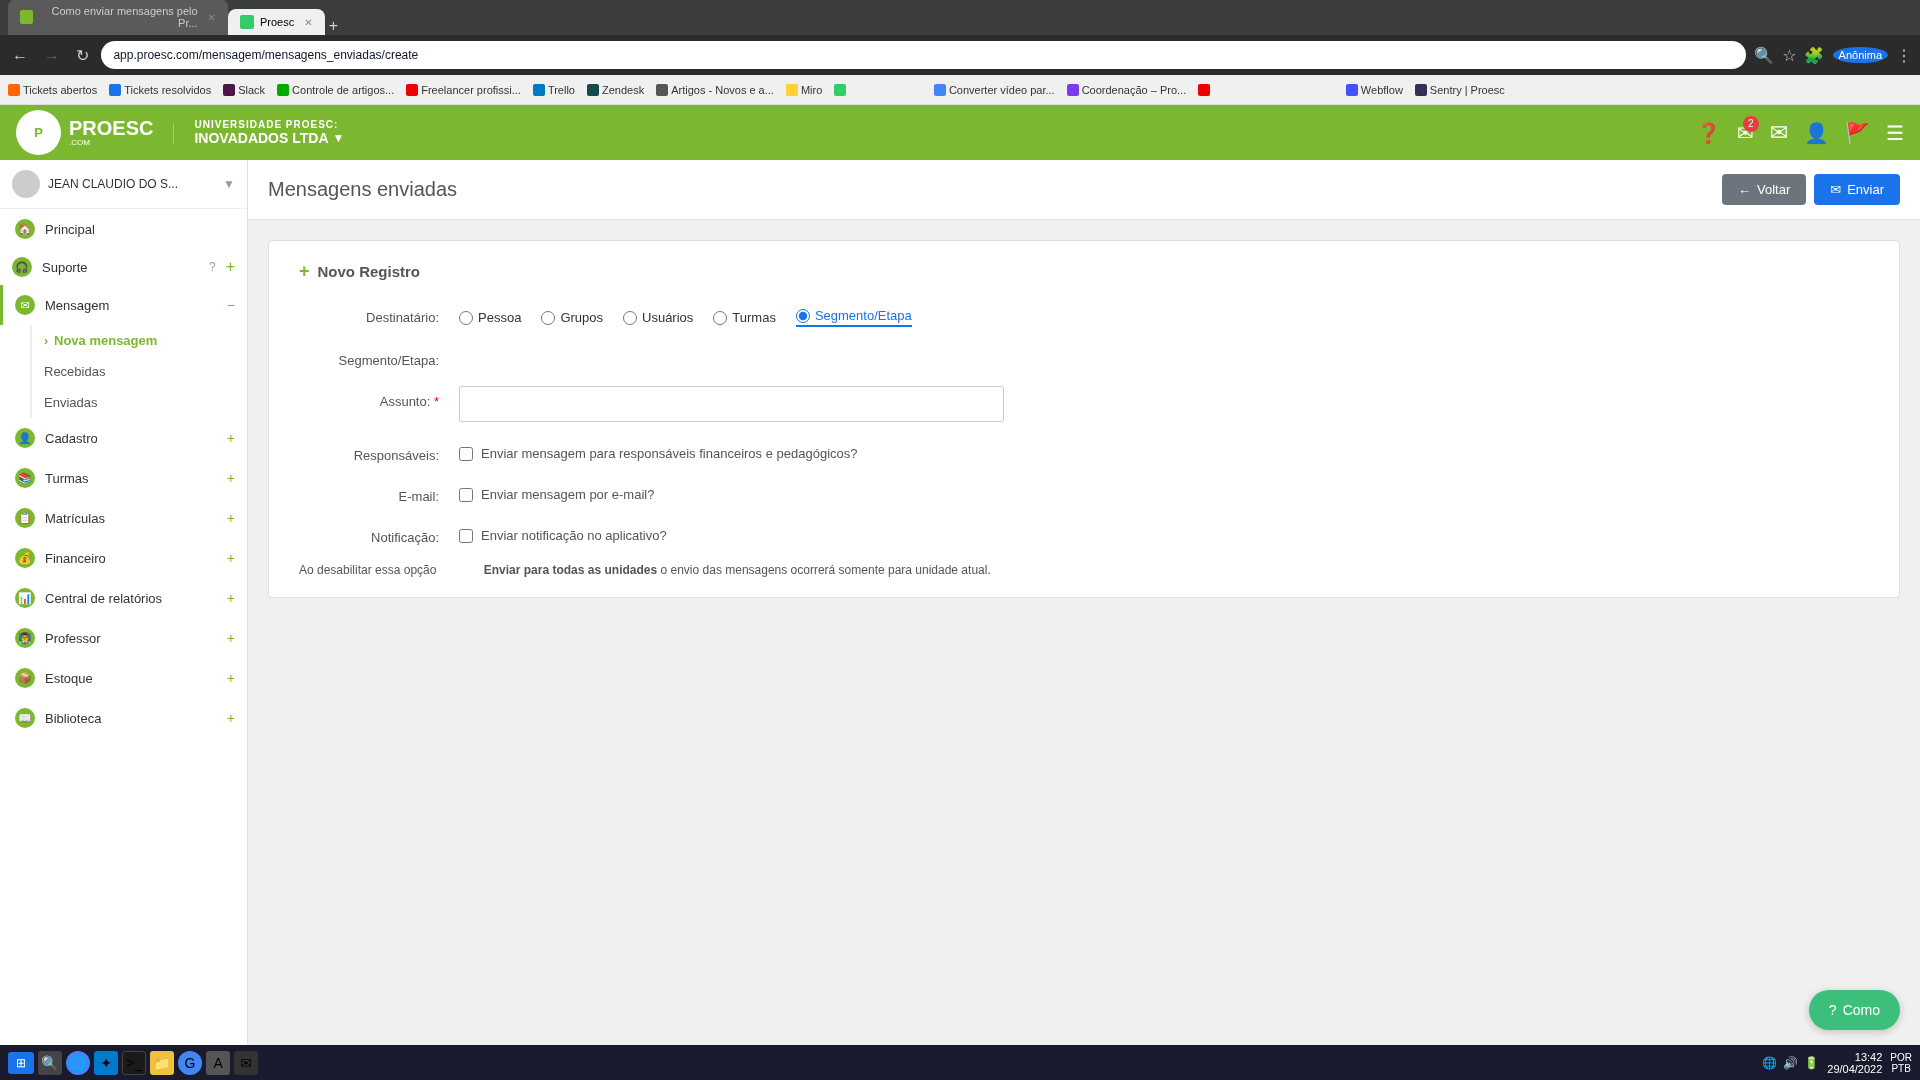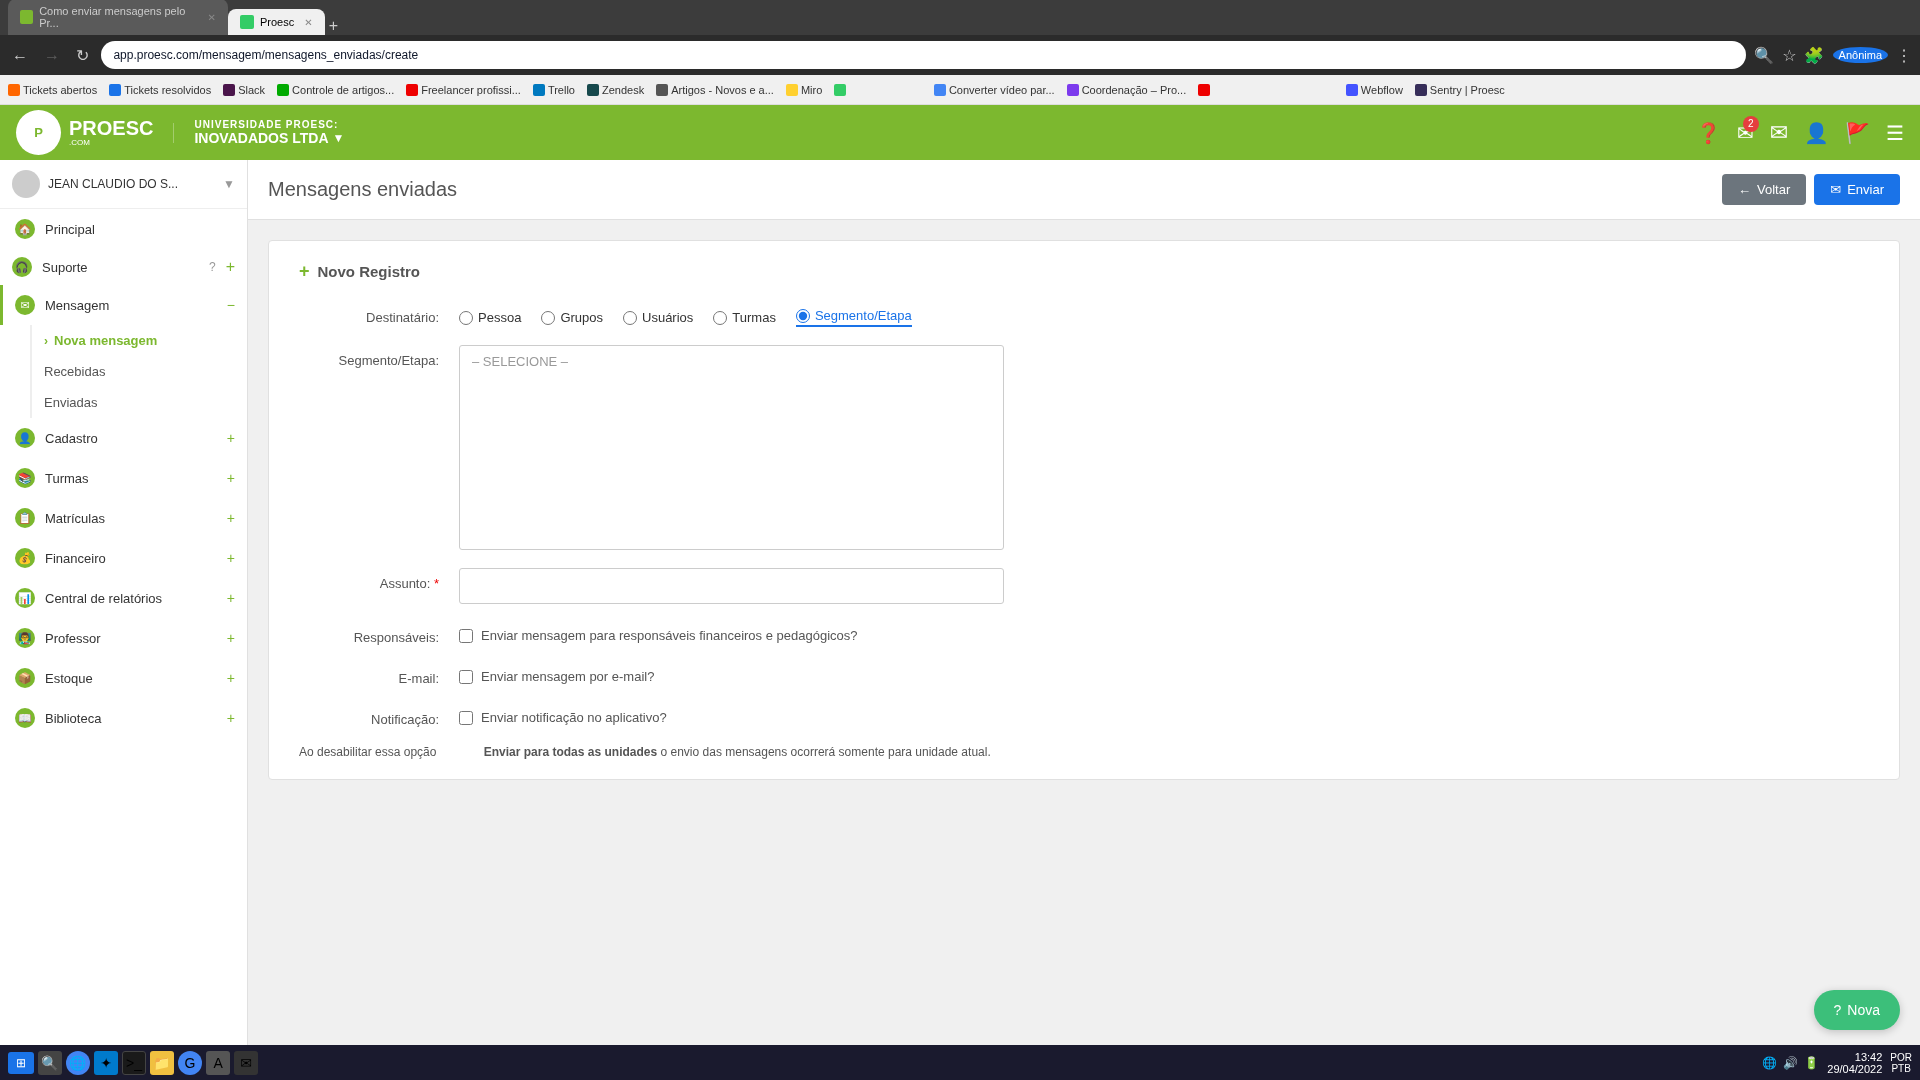--- a/index.html
+++ b/index.html
@@ -2,21 +2,21 @@
 <html><head>
   <meta charset="utf-8">
   <style>
     * { margin: 0; padding: 0; box-sizing: border-box; }
     body { font-family: Arial, sans-serif; font-size: 13px; background: #f0f0f0; width: 1920px; height: 1080px; overflow: hidden; }
 
     
     .browser-chrome { background: #3c3c3c; height: 35px; display: flex; align-items: center; padding: 0 8px; gap: 4px; }
     .tab-bar { display: flex; align-items: flex-end; height: 100%; }
     .tab { background: #f0f0f0; padding: 6px 12px; border-radius: 8px 8px 0 0; font-size: 12px; display: flex; align-items: center; gap: 6px; max-width: 220px; }
-    .tab.inactive { background: #5a5a5a; color: #ccc; }
+    .tab.inactive { background: #5a5a5a; color: #ccc; text-align: right; }
     .tab-favicon { width: 14px; height: 14px; background: #888; border-radius: 2px; display: inline-block; }
     .tab-close { color: #888; margin-left: 4px; cursor: pointer; font-size: 10px; }
     .tab-add { color: #ccc; font-size: 16px; margin-left: 4px; cursor: pointer; }
 
     
     .address-bar { background: #2b2b2b; height: 40px; display: flex; align-items: center; padding: 0 8px; gap: 8px; }
     .nav-btn { color: #ccc; background: none; border: none; font-size: 16px; cursor: pointer; padding: 4px; }
     .nav-btn:disabled { opacity: 0.3; }
     .url-bar { flex: 1; background: #fff; border-radius: 20px; height: 28px; display: flex; align-items: center; padding: 0 12px; font-size: 12px; color: #0f172a; }
     .address-icons { display: flex; align-items: center; gap: 8px; color: #ccc; font-size: 14px; }
@@ -400,25 +400,20 @@
               <label class="radio-option radio-active">
                 <input type="radio" name="destinatario" value="segmento" checked="" style="">
                 <span>Segmento/Etapa</span>
               </label>
             </div>
           </div>
         </div>
 
         <div class="form-row">
           <div class="form-label">Segmento/Etapa:</div>
-          <div class="form-control-area">
-            <div class="select-box">
-              <div class="select-box-placeholder">– SELECIONE –</div>
-            </div>
-          </div>
         </div>
 
         <div class="form-row">
           <div class="form-label required">Assunto:</div>
           <div class="form-control-area">
             <input type="text" class="text-input" value="" style="">
           </div>
         </div>
 
         <div class="form-row">
@@ -456,21 +451,21 @@
           <strong>Enviar para todas as unidades</strong>
           <span> o envio das mensagens ocorrerá somente para unidade atual.</span>
         </div>
       </div>
     </div>
   </div>
 </div>
 
 <button class="ajuda-btn">
   <span>?</span>
-  <span>Nova</span>
+  <span>Como</span>
 </button>
 
 <div class="taskbar">
   <div class="taskbar-start">⊞</div>
   <div class="taskbar-icon" style="background:#444;">🔍</div>
   <div class="taskbar-icon" style="background:#4285f4;border-radius:50%;">🌐</div>
   <div class="taskbar-icon" style="background:#007acc;">✦</div>
   <div class="taskbar-icon" style="background:#1a1a1a;border:1px solid #444;">&gt;_</div>
   <div class="taskbar-icon" style="background:#f0c040;">📁</div>
   <div class="taskbar-icon" style="background:#4285f4;border-radius:50%;">G</div>

